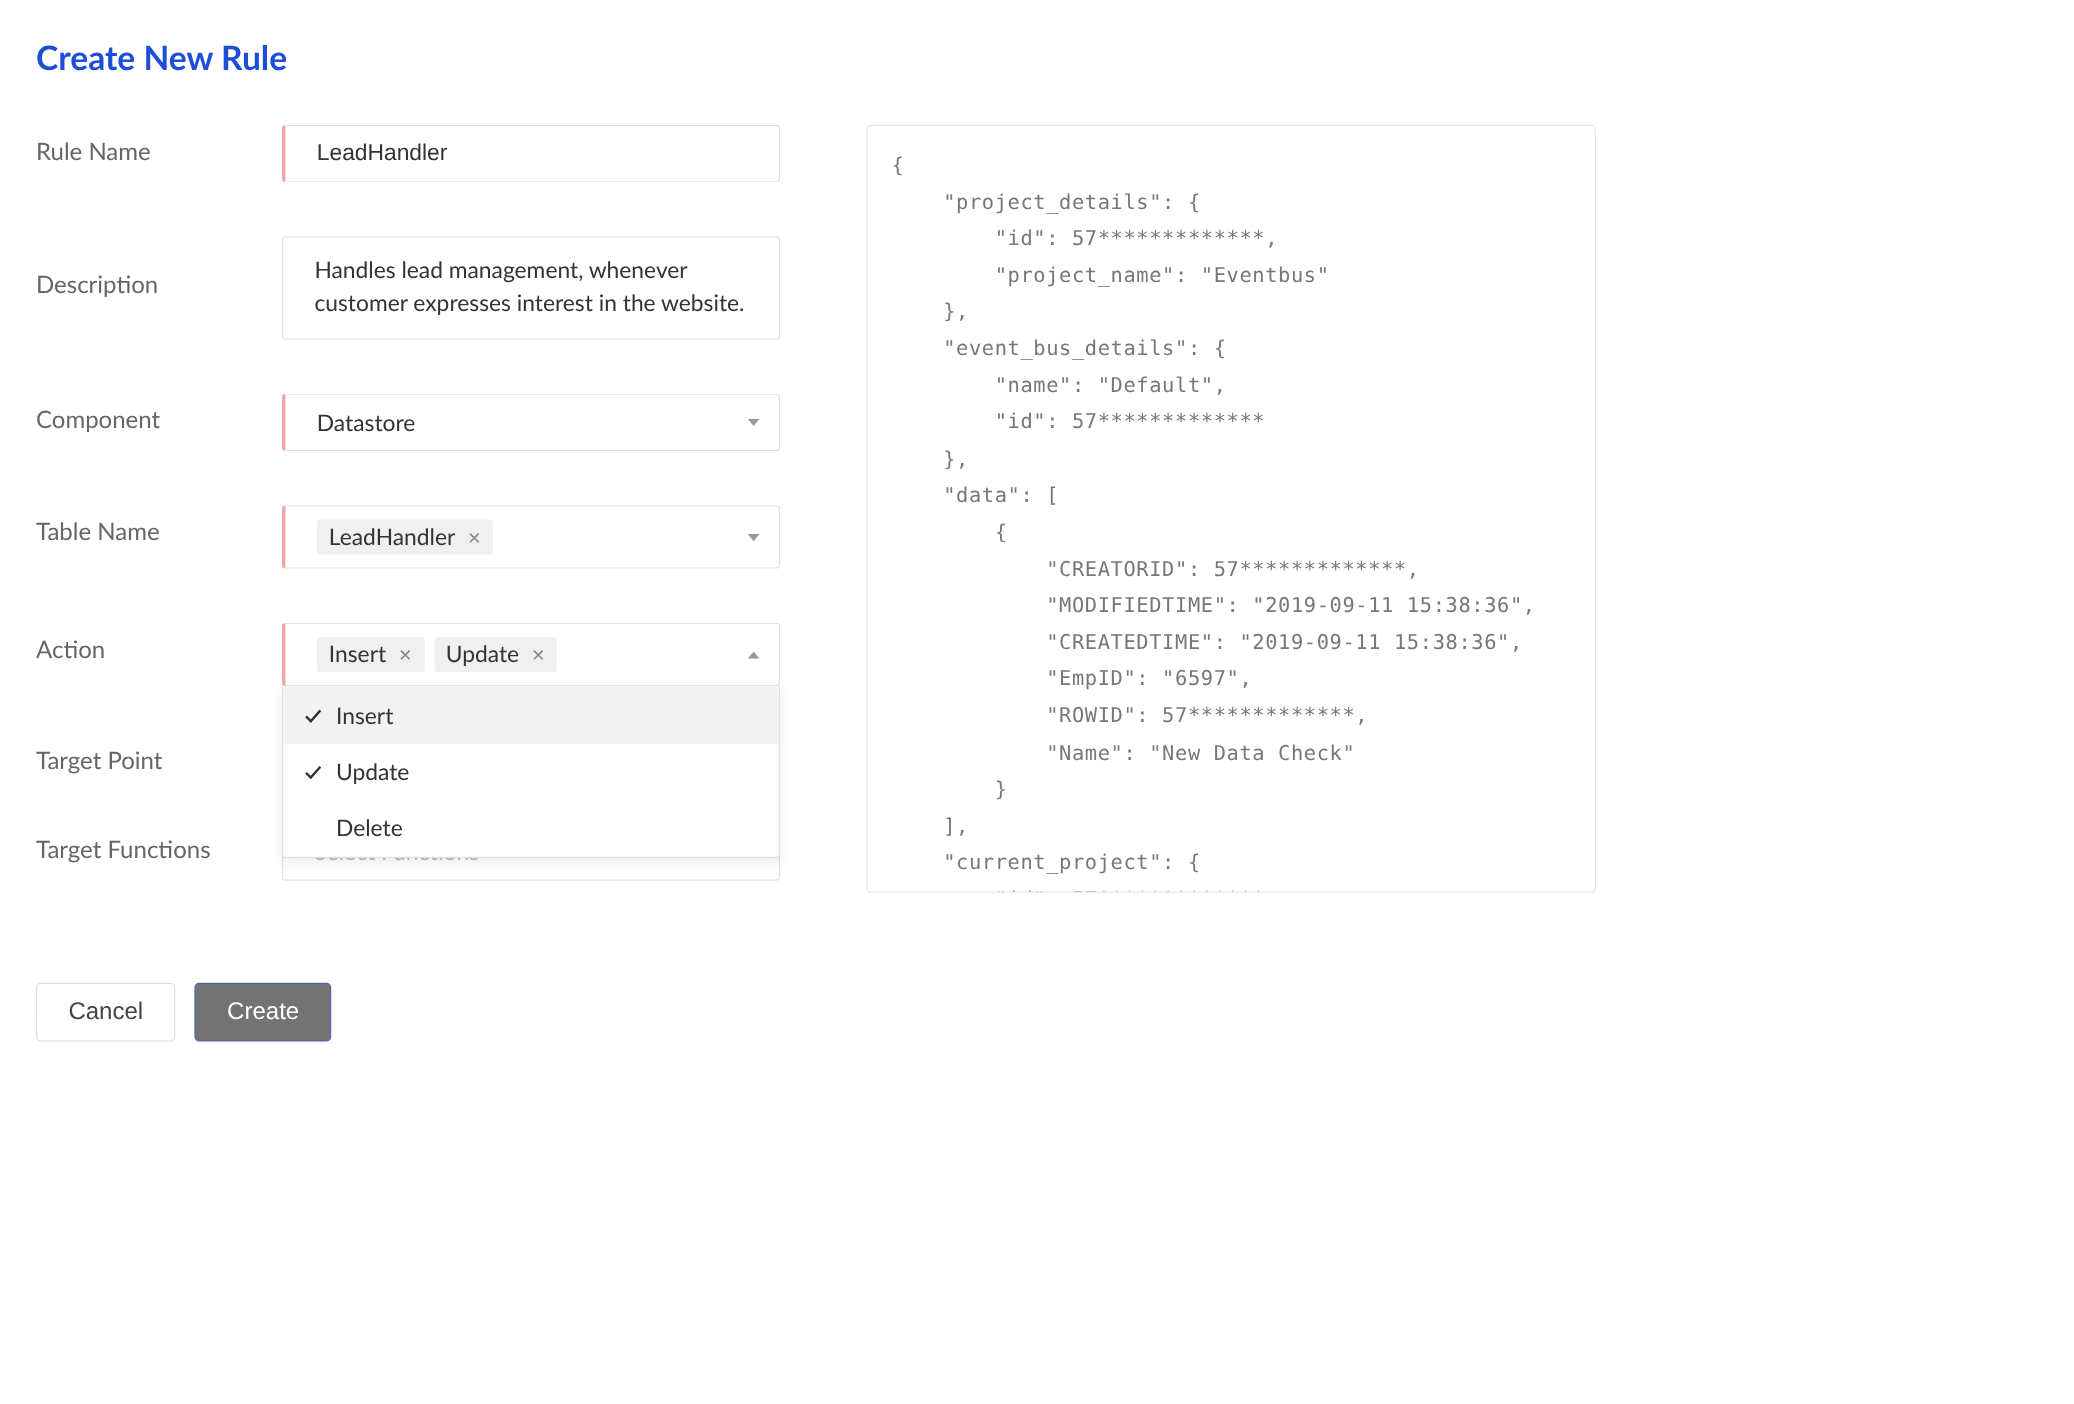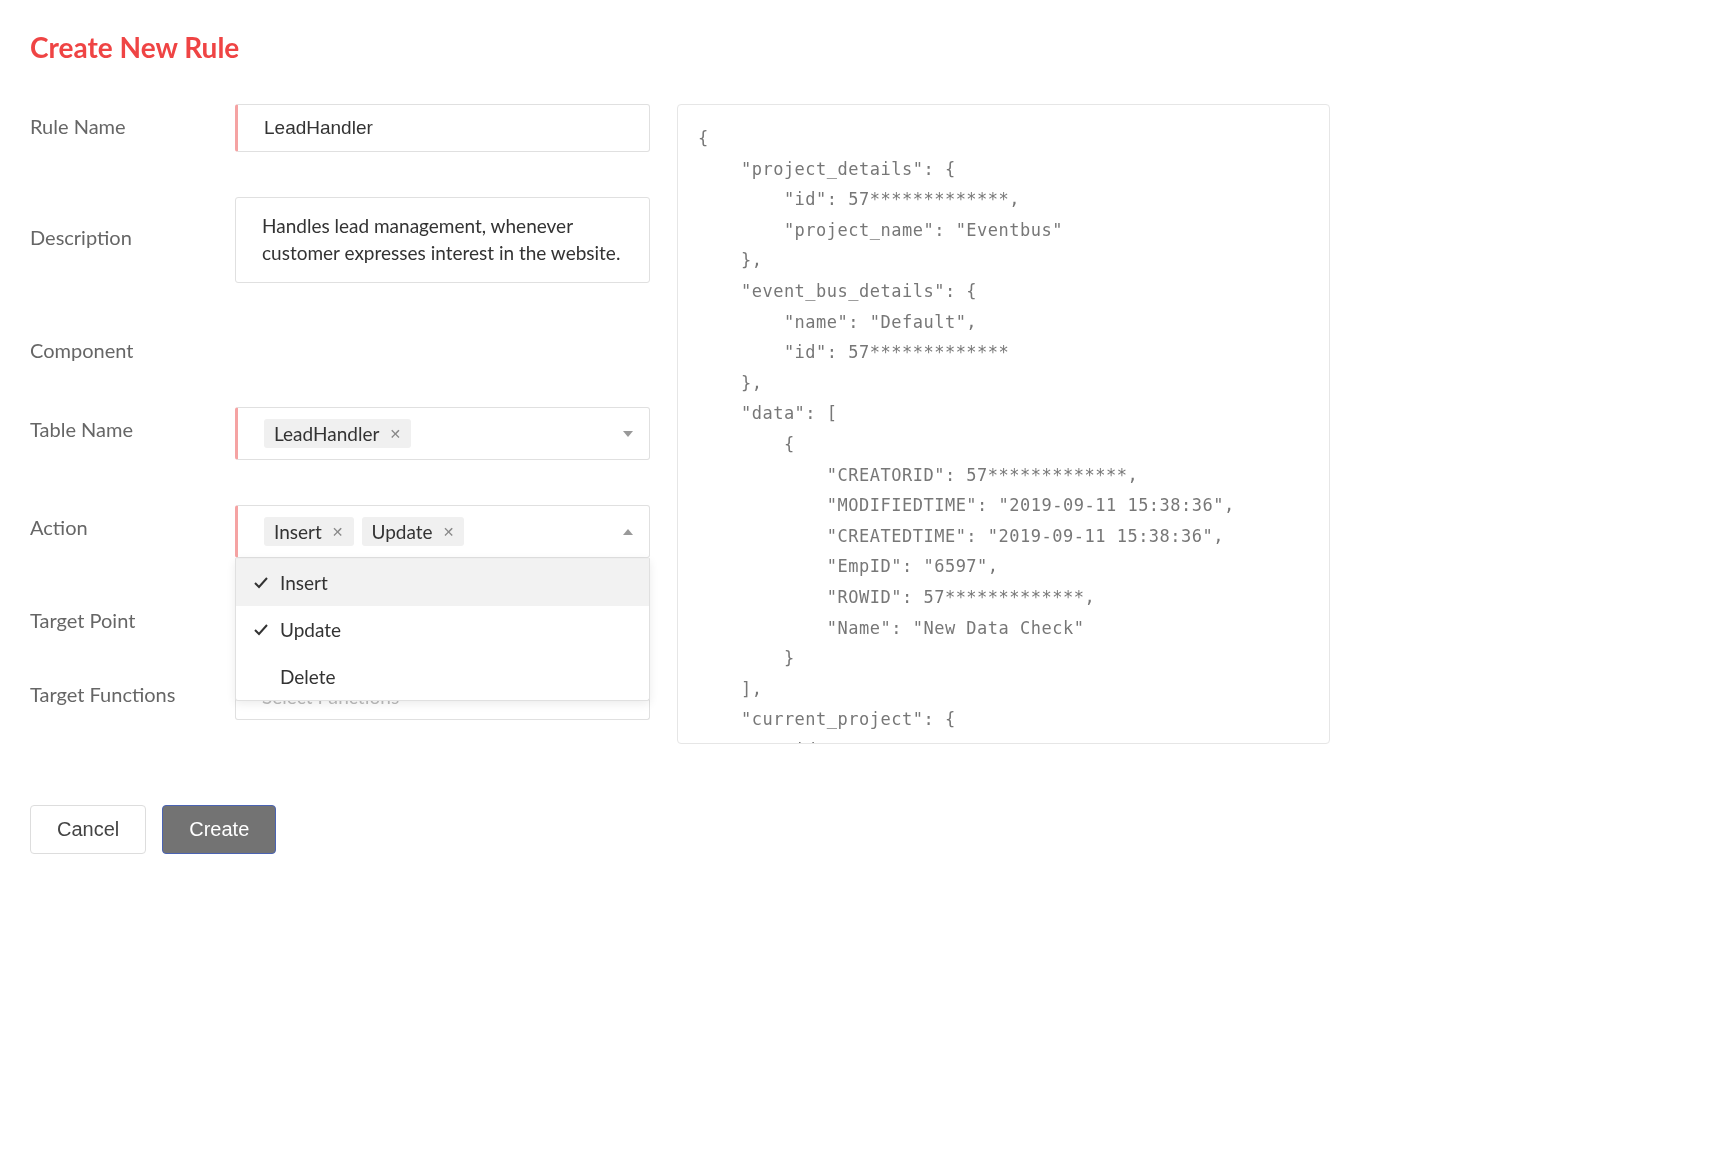--- a/index.html
+++ b/index.html
@@ -7,24 +7,24 @@
     font-family: -apple-system, BlinkMacSystemFont, "Segoe UI", "Lato", sans-serif;
     background: #fff;
     color: #333;
     padding: 30px;
     width: 1728px;
   }
   .container { width: 1300px; }
   .page-title {
     font-size: 28px;
     font-weight: 700;
-    color: #ef4444;
+    color: #1d4ed8;
     margin-bottom: 40px;
   }
-  .two-col { display: flex; gap: 27px; }
+  .two-col { display: flex; gap: 72px; }
   .left-col { width: 620px; }
   .right-col { flex: 1; min-width: 0; }
 
   .form-row {
     display: flex;
     align-items: flex-start;
     margin-bottom: 45px;
   }
   .form-row.tight { margin-bottom: 40px; }
   .form-label {
@@ -183,20 +183,30 @@
         <div class="form-label" style="padding-top:28px">Description</div>
         <div class="form-control-wrap">
           <div class="control no-red" style="min-height:86px">
             <textarea class="plain-input" rows="2" style="">Handles lead management, whenever customer expresses interest in the website.</textarea>
           </div>
         </div>
       </div>
 
       <div class="form-row">
         <div class="form-label">Component</div>
+        <div class="form-control-wrap">
+          <div class="control">
+            <span class="select-text">Datastore</span>
+            <span class="dropdown-caret">
+              <svg width="10" height="6" viewBox="0 0 10 6">
+                  <path d="M0 0 L5 6 L10 0 Z" fill="#999"></path>
+                </svg>
+            </span>
+          </div>
+        </div>
       </div>
 
       <div class="form-row">
         <div class="form-label">Table Name</div>
         <div class="form-control-wrap">
           <div class="control">
             <span class="chip">
               <span>LeadHandler</span>
               <span class="chip-x">✕</span>
             </span>

